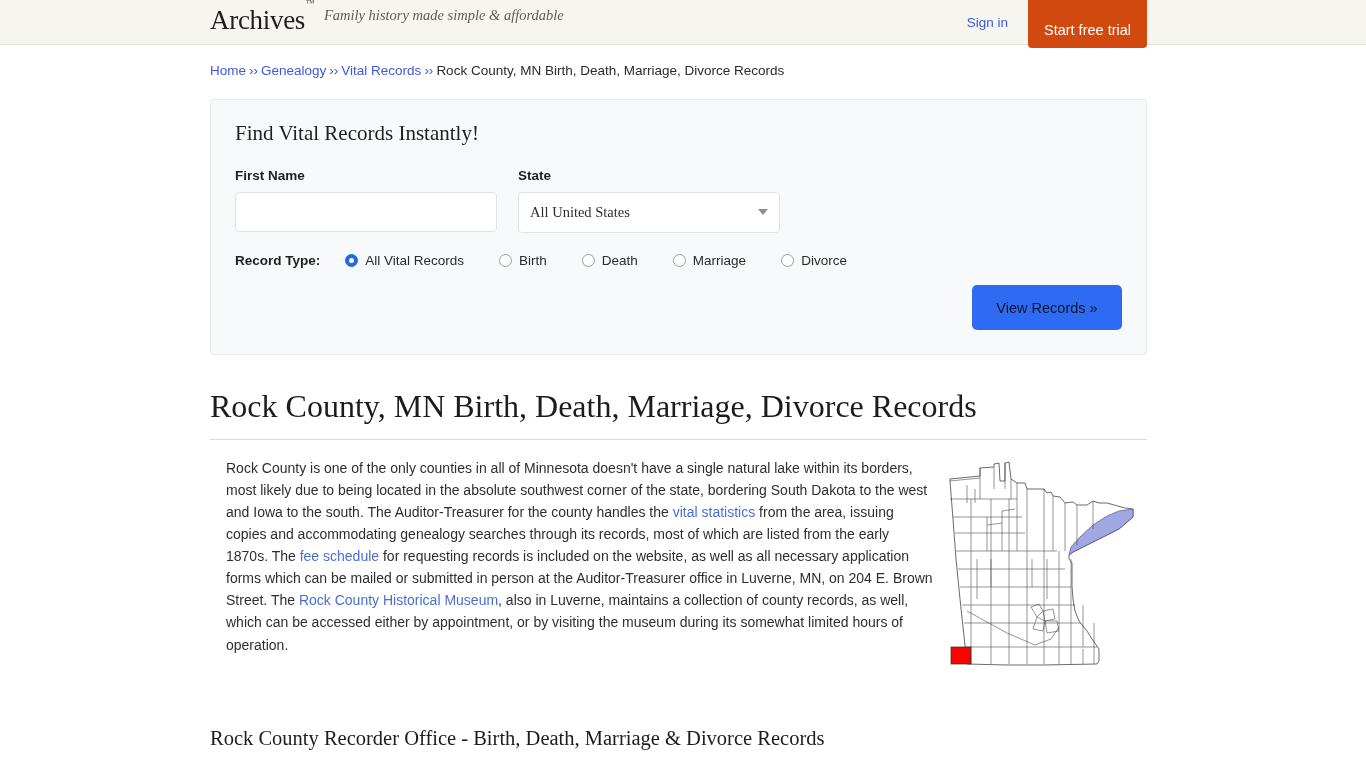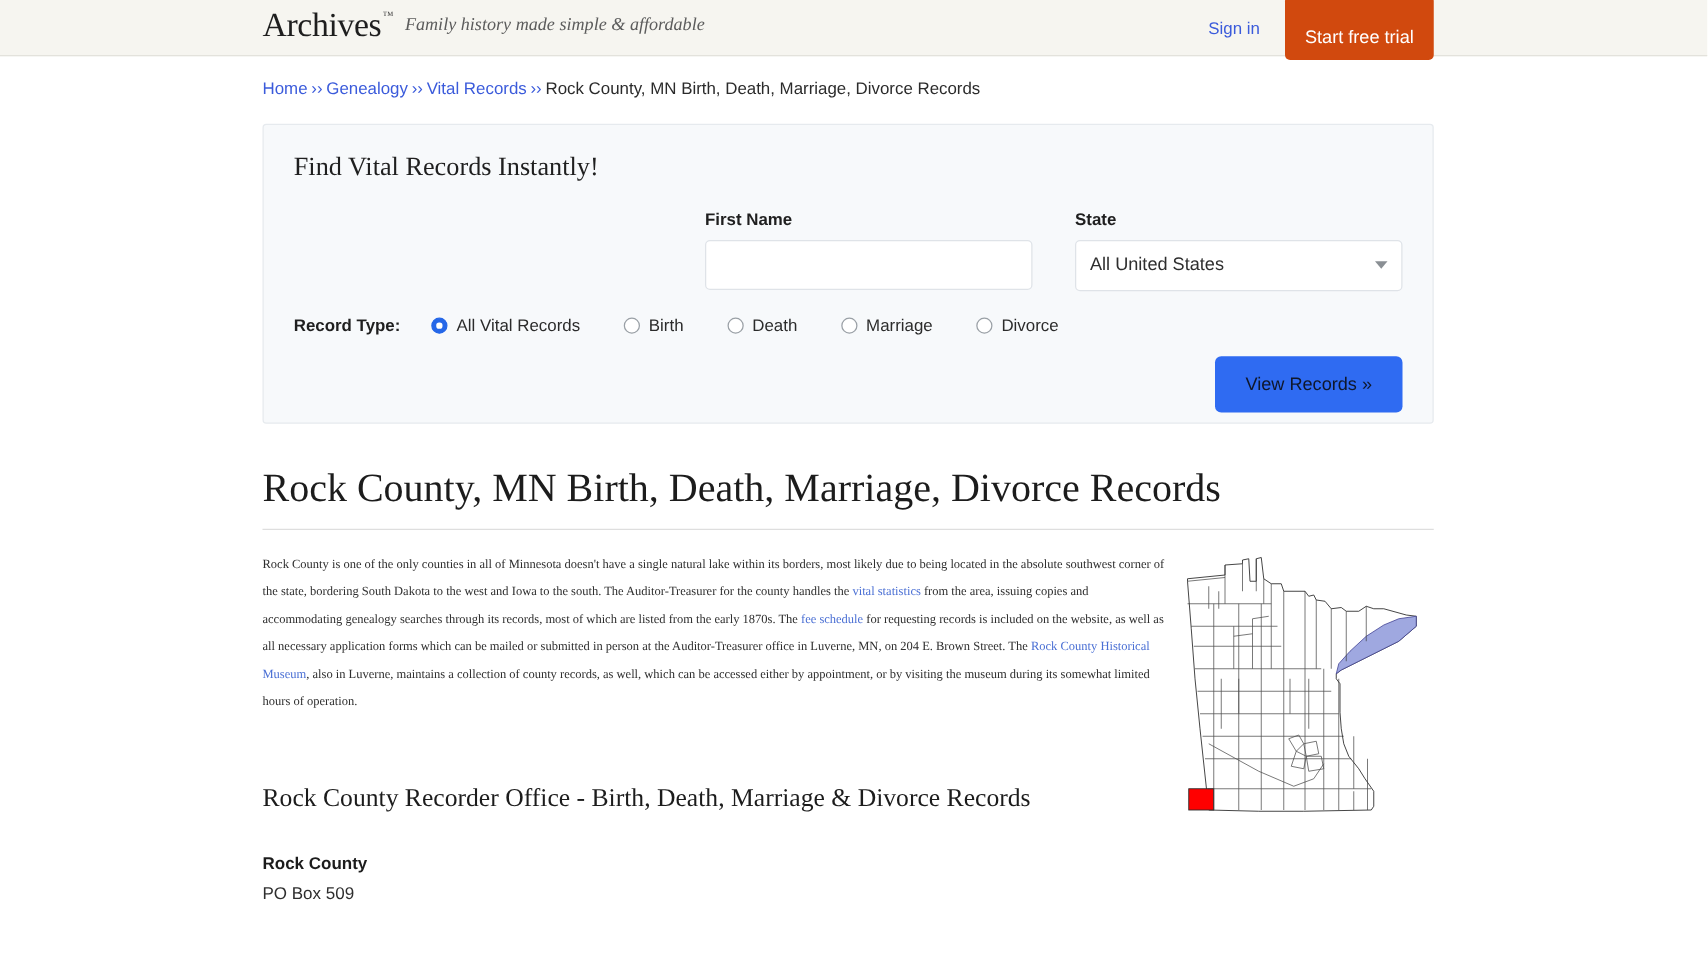--- a/index.html
+++ b/index.html
@@ -21,21 +21,21 @@
     background: #f6f5f0;
     border-bottom: 1px solid #e3e2dc;
     display: flex;
     align-items: center;
   }
   .brand {
     position: absolute;
     left: 210px;
     top: 7px;
     display: flex;
-    align-items: center;
+    align-items: flex-start;
   }
   .brand-name {
     font-family: "Liberation Serif", serif;
     font-size: 27px;
     color: #1e1e1e;
     letter-spacing: -0.3px;
     line-height: 1;
   }
   .brand-tm {
     font-family: "Liberation Serif", serif;
@@ -107,34 +107,33 @@
     margin: 0 3px;
   }
   .breadcrumb .current { color: #2b2b2b; }
 
   
   .search-panel {
     margin-top: 19px;
     background: #f7f9fb;
     border: 1px solid #e6eaee;
     border-radius: 3px;
-    padding: 21px 24px 8px 24px;
+    padding: 21px 24px 24px 24px;
     width: 937px;
   }
   .panel-title {
     font-family: "Liberation Serif", serif;
     font-size: 21px;
     color: #1f1f1f;
     margin: 0 0 22px 0;
     font-weight: normal;
   }
   .field-row {
     display: flex;
-    gap: 34px;
-    justify-content: flex-end;
+    gap: 21px;
   }
   .field {
     display: flex;
     flex-direction: column;
   }
   .field.first, .field.last { width: 262px; }
   .field.state { width: 262px; }
   .field-label {
     font-size: 13.5px;
     font-weight: bold;
@@ -162,21 +161,21 @@
     position: relative;
     width: 100%;
   }
   .select-input {
     height: 41px;
     border: 1px solid #dfe3e8;
     border-radius: 4px;
     background: #ffffff;
     padding: 0 30px 0 11px;
     font-size: 14.5px;
-    font-family: Liberation Sans, sans-serif;
+    font-family: Liberation Serif, serif;
     color: #2e2e2e;
     width: 100%;
     appearance: none;
     -webkit-appearance: none;
     -moz-appearance: none;
     outline: none;
     cursor: pointer;
     line-height: 39px;
   }
   .select-caret {
@@ -278,27 +277,26 @@
     margin-top: 17px;
   }
   .map-figure {
     float: right;
     width: 200px;
     height: 233px;
     margin-left: 14px;
     margin-top: 2px;
   }
   .body-text {
-    font-size: 10px;
+    font-size: 14px;
     line-height: 22.1px;
     color: #2e2e2e;
     text-align: left;
-    margin: 0;
+    margin: 16px;
     max-width: 937px;
-    font-family: Liberation Serif, serif;
   }
   .body-text a {
     color: #4a6fd4;
     text-decoration: none;
     cursor: pointer;
   }
 
   .section-heading {
     font-family: "Liberation Serif", serif;
     font-size: 20.5px;

